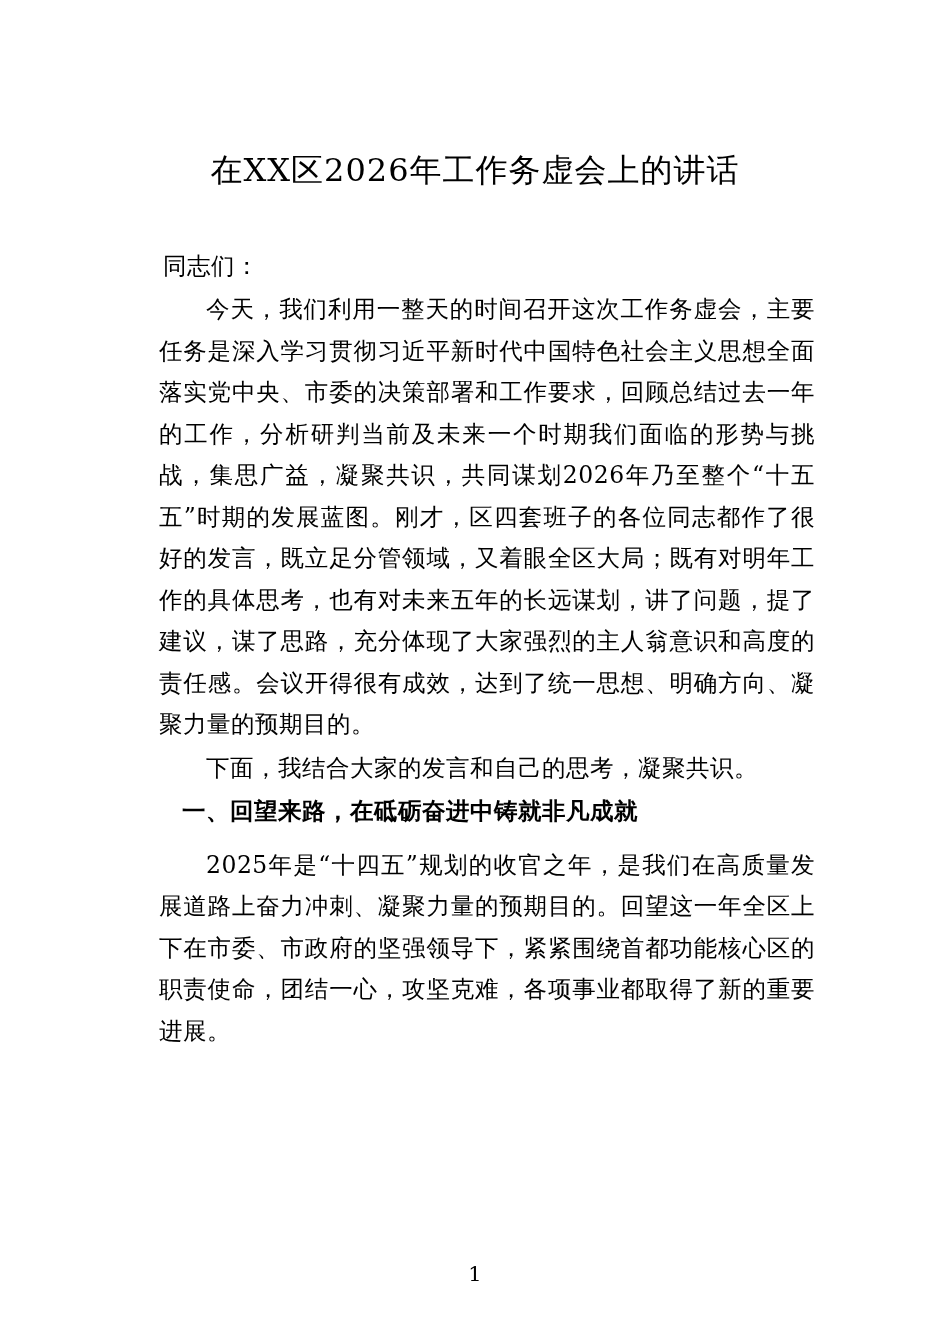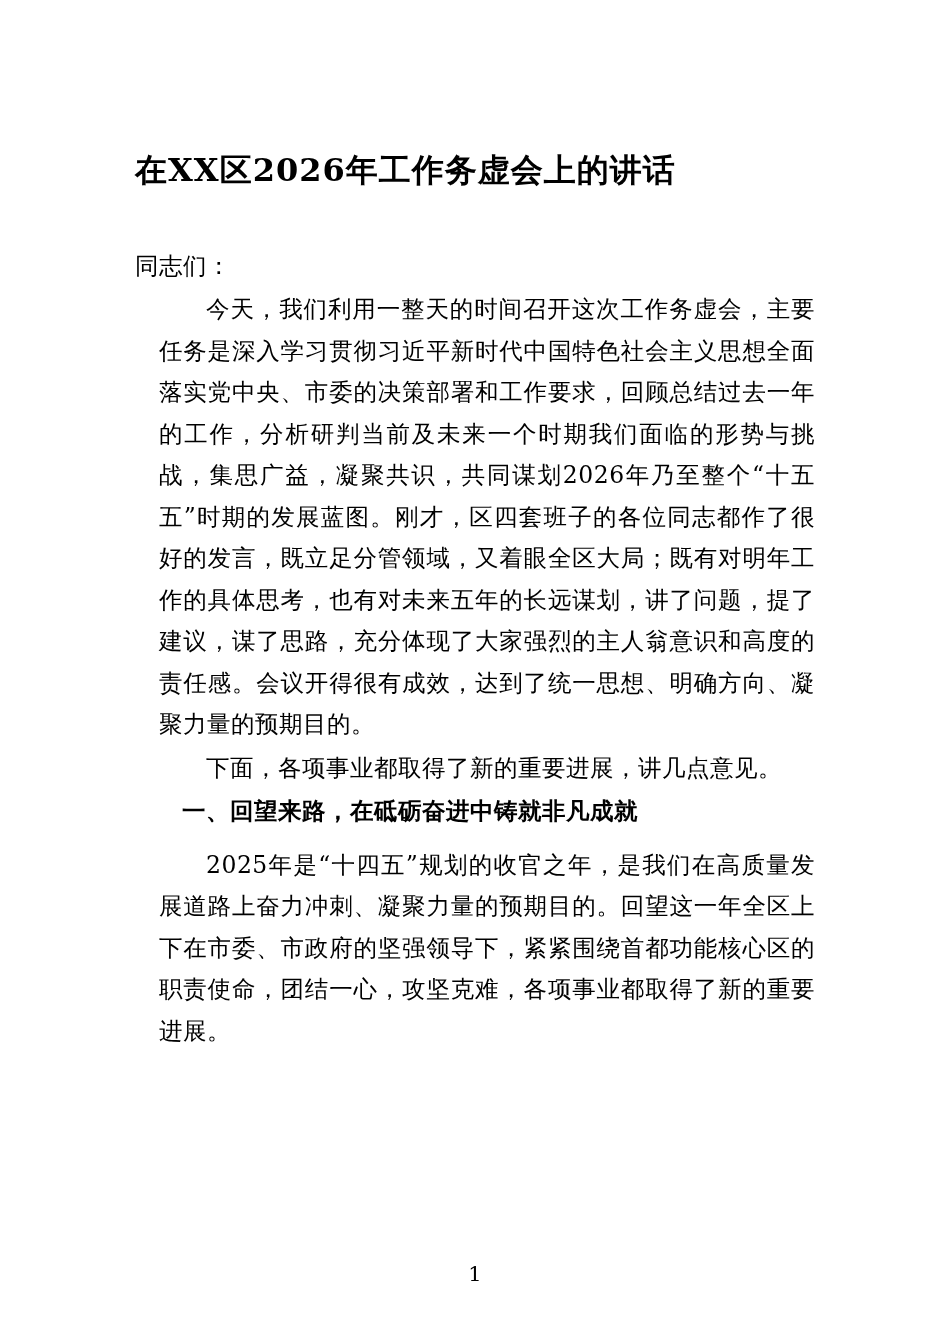--- a/index.html
+++ b/index.html
@@ -17,40 +17,42 @@
   }
   .page {
     box-sizing: border-box;
     width: 950px;
     height: 1344px;
     padding: 150px 135px 40px 135px;
     position: relative;
   }
   .doc-title {
     font-family: "DejaVu Serif", "Liberation Serif", serif;
-    font-weight: bold;
+    font-weight: normal;
     font-size: 32px;
+    text-align: center;
     letter-spacing: 1px;
     margin: 0 0 54px 0;
     line-height: 1.3;
   }
   .para {
     font-size: 23.5px;
     line-height: 41.5px;
     text-align: justify;
     text-justify: inter-ideograph;
     margin: 0 0 2px 0;
     letter-spacing: 0.5px;
   }
   .indent {
     text-indent: 2em;
     margin-left: 24px;
   }
   .noindent {
     text-indent: 0;
+    margin-left: 28px;
   }
   .heading {
     font-size: 23.5px;
     line-height: 41.5px;
     font-weight: bold;
     text-indent: 2em;
     margin: 0 0 12px 0;
     letter-spacing: 0.5px;
   }
   .page-number {
@@ -67,21 +69,21 @@
 <body>
 
 <div class="page">
 
   <h1 class="doc-title">在XX区2026年工作务虚会上的讲话</h1>
 
   <p class="para noindent">同志们：</p>
 
   <p class="para indent">今天，我们利用一整天的时间召开这次工作务虚会，主要任务是深入学习贯彻习近平新时代中国特色社会主义思想全面落实党中央、市委的决策部署和工作要求，回顾总结过去一年的工作，分析研判当前及未来一个时期我们面临的形势与挑战，集思广益，凝聚共识，共同谋划2026年乃至整个“十五五”时期的发展蓝图。刚才，区四套班子的各位同志都作了很好的发言，既立足分管领域，又着眼全区大局；既有对明年工作的具体思考，也有对未来五年的长远谋划，讲了问题，提了建议，谋了思路，充分体现了大家强烈的主人翁意识和高度的责任感。会议开得很有成效，达到了统一思想、明确方向、凝聚力量的预期目的。</p>
 
-  <p class="para indent">下面，各项事业都取得了新的重要进展，讲几点意见。</p>
+  <p class="para indent">下面，我结合大家的发言和自己的思考，凝聚共识。</p>
 
   <p class="heading">一、回望来路，在砥砺奋进中铸就非凡成就</p>
 
   <p class="para indent">2025年是“十四五”规划的收官之年，是我们在高质量发展道路上奋力冲刺、凝聚力量的预期目的。回望这一年全区上下在市委、市政府的坚强领导下，紧紧围绕首都功能核心区的职责使命，团结一心，攻坚克难，各项事业都取得了新的重要进展。</p>
 
 
   <div class="page-number">1</div>
 
 </div>
 

